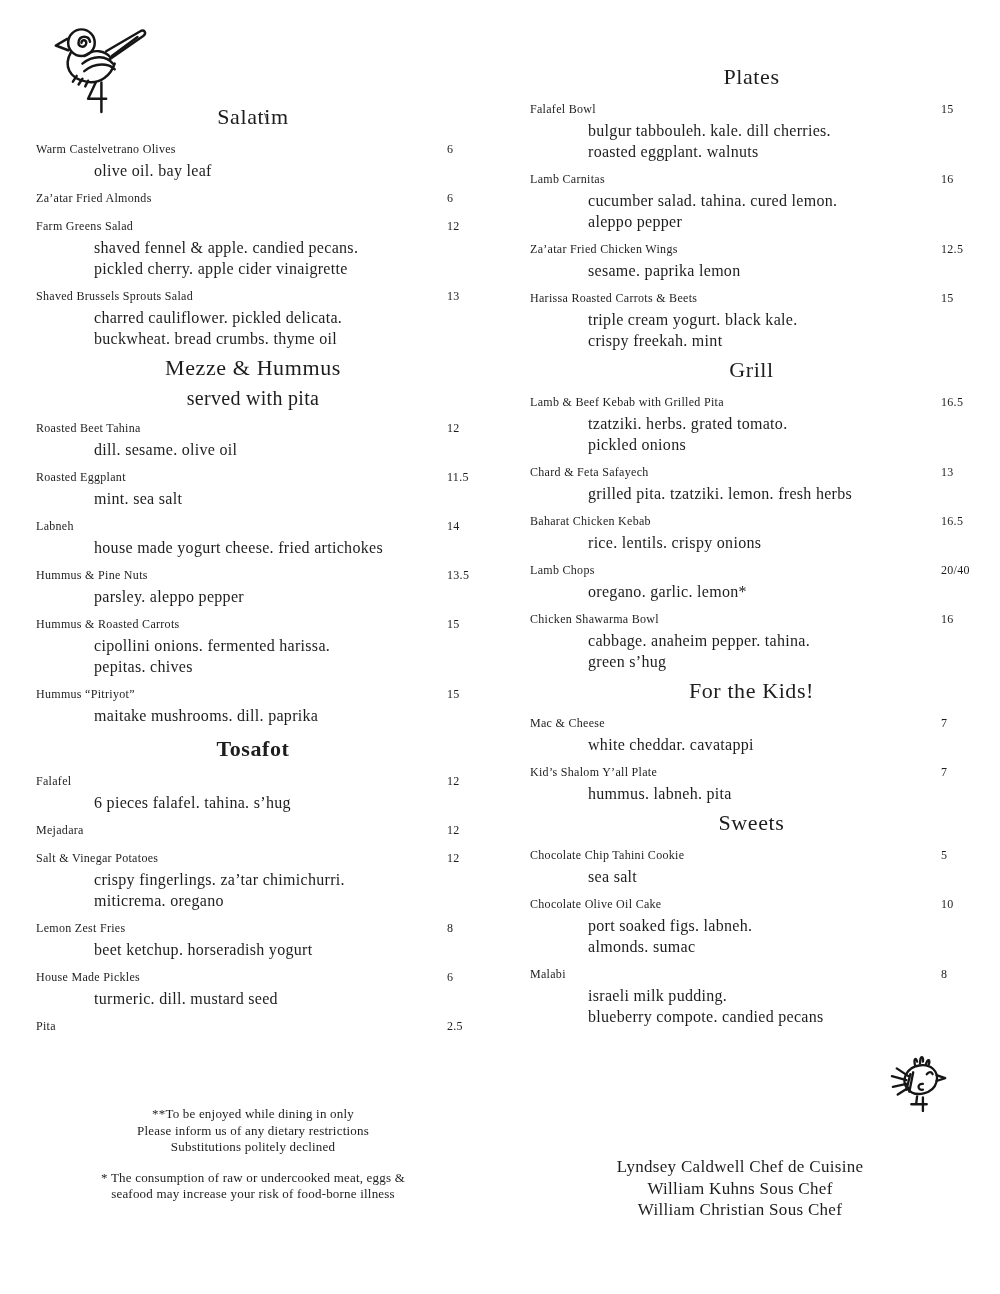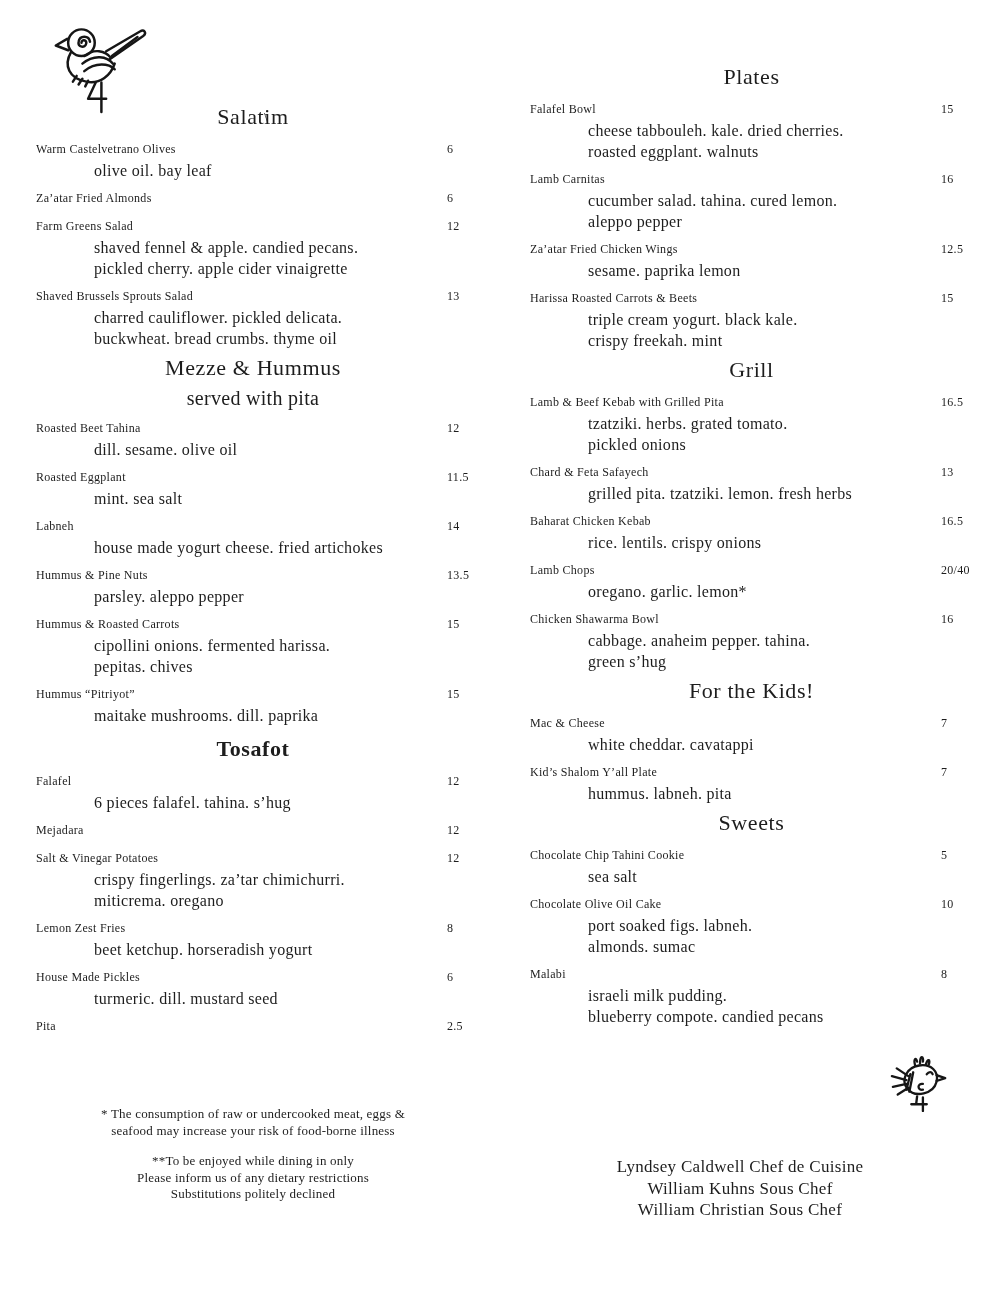--- a/index.html
+++ b/index.html
@@ -193,21 +193,21 @@
         </div>
       </div>
   </div>
 
   <div class="col col-right">
     <div>
         <div class="section section-plates">
           <div class="section-title">Plates</div>
           <div class="menu-item">
             <div class="item-row"><span class="item-name">Falafel Bowl</span><span class="item-price">15</span></div>
-            <div class="item-desc">cheese tabbouleh. kale. dried cherries.</div>
+            <div class="item-desc">bulgur tabbouleh. kale. dill cherries.</div>
             <div class="item-desc">roasted eggplant. walnuts</div>
           </div>
           <div class="menu-item">
             <div class="item-row"><span class="item-name">Lamb Carnitas</span><span class="item-price">16</span></div>
             <div class="item-desc">cucumber salad. tahina. cured lemon.</div>
             <div class="item-desc">aleppo pepper</div>
           </div>
           <div class="menu-item">
             <div class="item-row"><span class="item-name">Za’atar Fried Chicken Wings</span><span class="item-price">12.5</span></div>
             <div class="item-desc">sesame. paprika lemon</div>
@@ -268,28 +268,28 @@
           <div class="menu-item">
             <div class="item-row"><span class="item-name">Malabi</span><span class="item-price">8</span></div>
             <div class="item-desc">israeli milk pudding.</div>
             <div class="item-desc">blueberry compote. candied pecans</div>
           </div>
         </div>
       </div>
   </div>
 
   <div class="footnotes">
-    <div class="footnote-block">
-        <div class="line">* The consumption of raw or undercooked meat, eggs &amp;</div>
-        <div class="line">seafood may increase your risk of food-borne illness</div>
-      </div>
     <div class="footnote-block">
         <div class="line">**To be enjoyed while dining in only</div>
         <div class="line">Please inform us of any dietary restrictions</div>
         <div class="line">Substitutions politely declined</div>
+      </div>
+    <div class="footnote-block">
+        <div class="line">* The consumption of raw or undercooked meat, eggs &amp;</div>
+        <div class="line">seafood may increase your risk of food-borne illness</div>
       </div>
   </div>
 
   <div class="rooster">
     <svg width="68" height="62" viewBox="0 0 70 64" fill="none" stroke="#161616" stroke-width="2.4" stroke-linecap="round" stroke-linejoin="round">
       <path d="M22,40 C15,31 21,18 34,16 C46,14 55,22 52,33 C49,45 30,50 22,40 Z"></path>
       <path d="M30,16 C28,9 31,7 32,12 M35,14 C35,5 39,6 38,12 M41,15 C43,8 46,10 44,15"></path>
       <path d="M52,26 L61,29 L52,32"></path>
       <path d="M42,25 C44,22 47,22 48,25"></path>
       <path d="M38,35 C32,34 32,42 38,41"></path>

